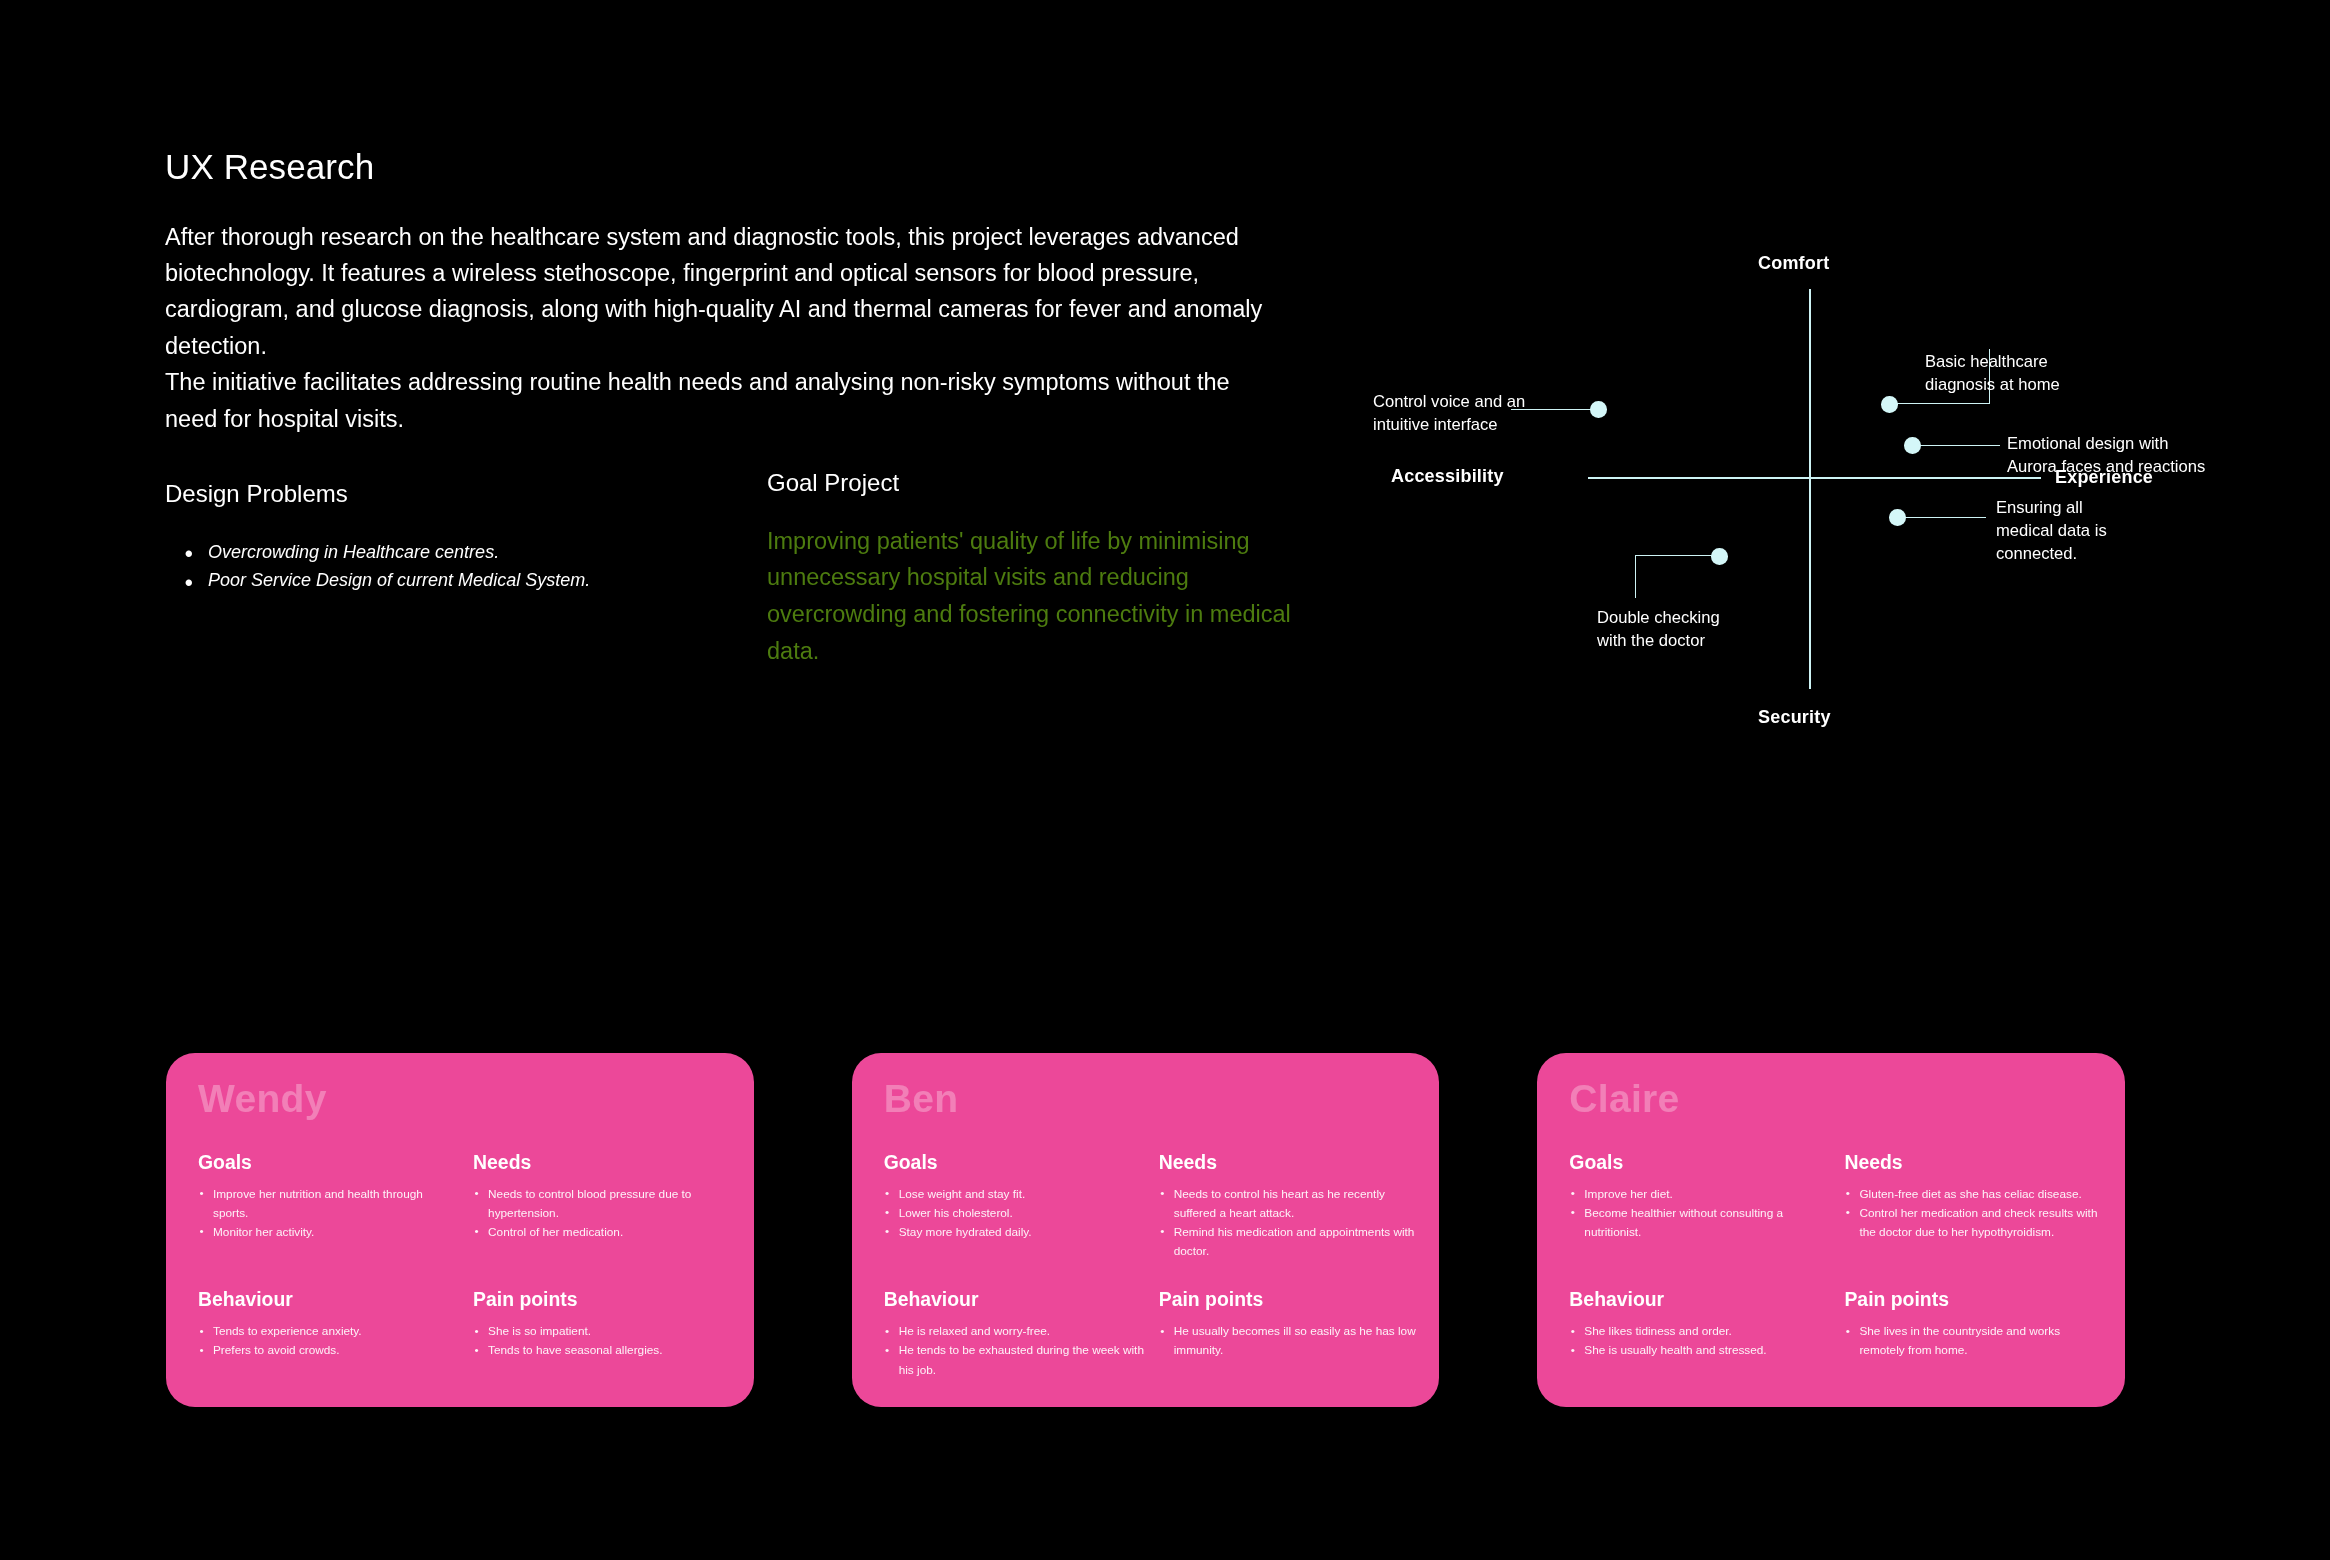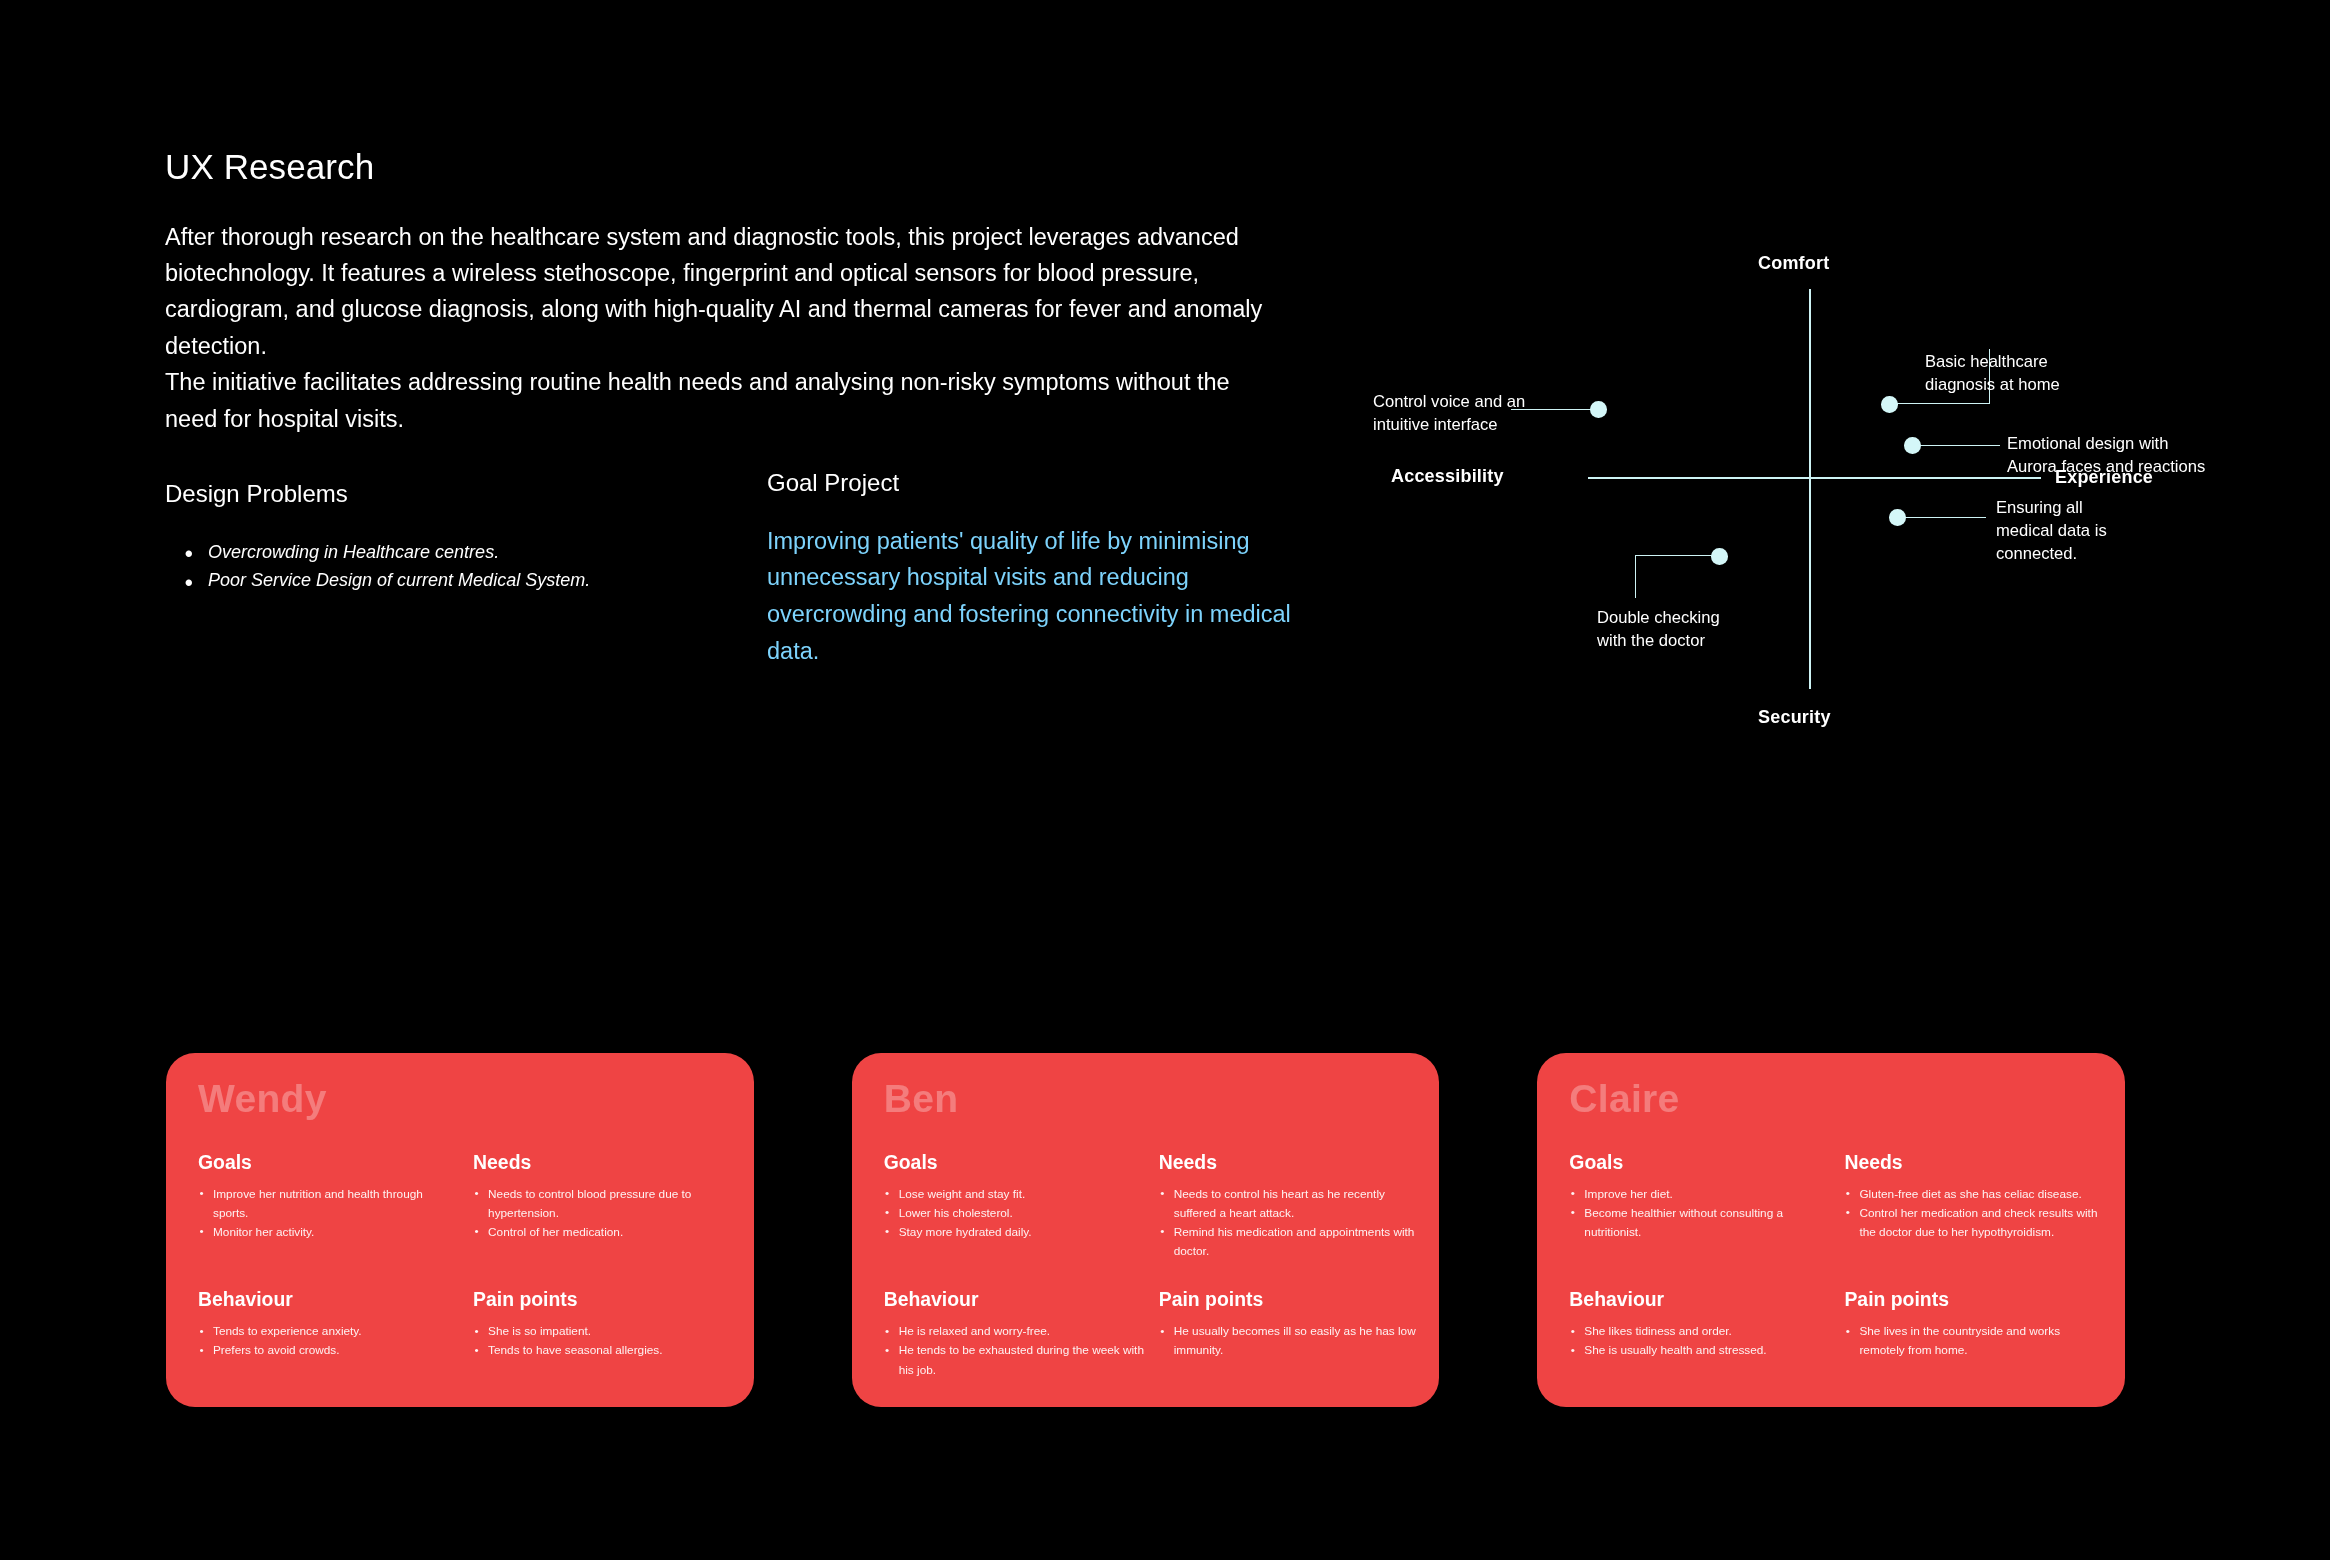--- a/index.html
+++ b/index.html
@@ -73,21 +73,21 @@
     position: absolute;
     left: 19.4px;
     top: -1.4px;
     font-size: 23.5px;
     color: #ffffff;
   }
   .goal-text {
     margin-top: 25px;
     font-size: 23.5px;
     line-height: 1.56;
-    color: #7dd3fc;
+    color: #4d7c0f;
     max-width: 533px;
   }
   .further {
     position: absolute;
     left: 165px;
     top: 836px;
     width: 1142px;
     font-size: 23.5px;
     line-height: 1.56;
     color: #ffffff;
@@ -168,21 +168,21 @@
     left: 166px;
     top: 1053px;
     width: 1959px;
     height: 354px;
     display: flex;
     gap: 98px;
   }
   .card {
     width: 588px;
     height: 354px;
-    background: #ef4444;
+    background: #ec4899;
     border-radius: 29px;
     position: relative;
     padding: 25px 32px 21px 32px;
     overflow: hidden;
   }
   .persona-name {
     font-size: 39px;
     font-weight: 700;
     color: rgba(255,255,255,0.30);
     line-height: 1.1;

